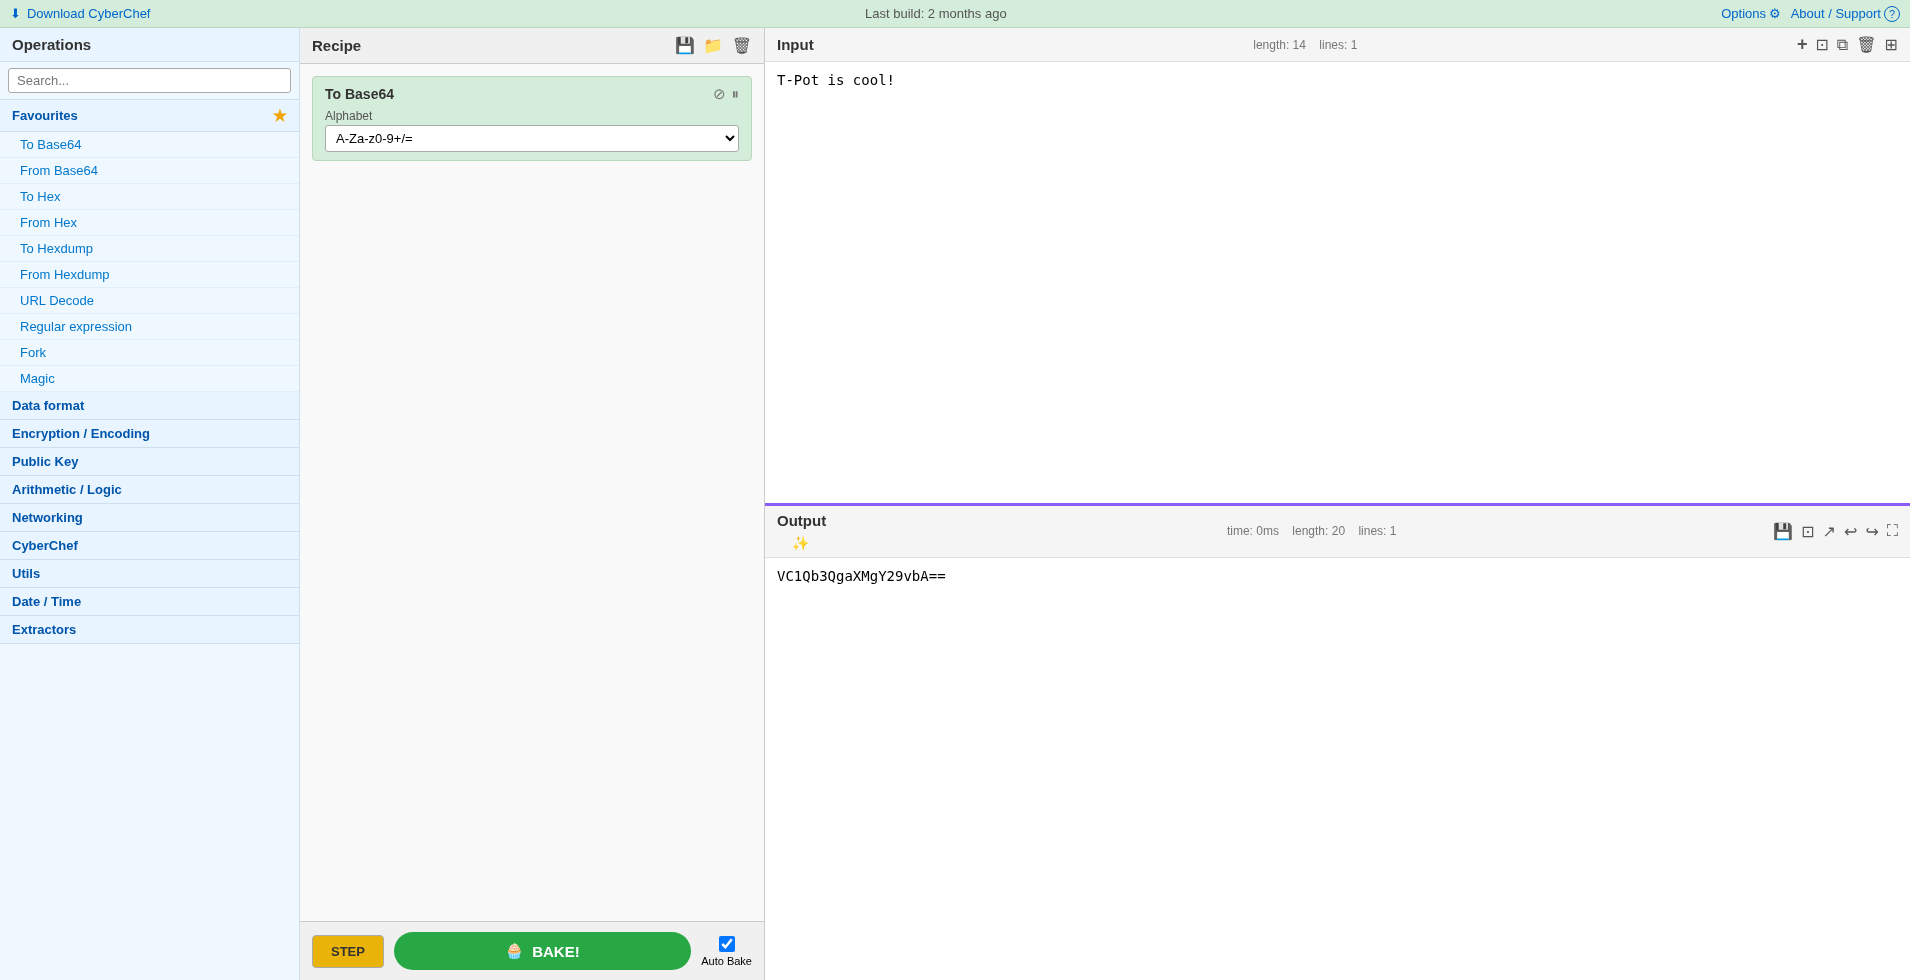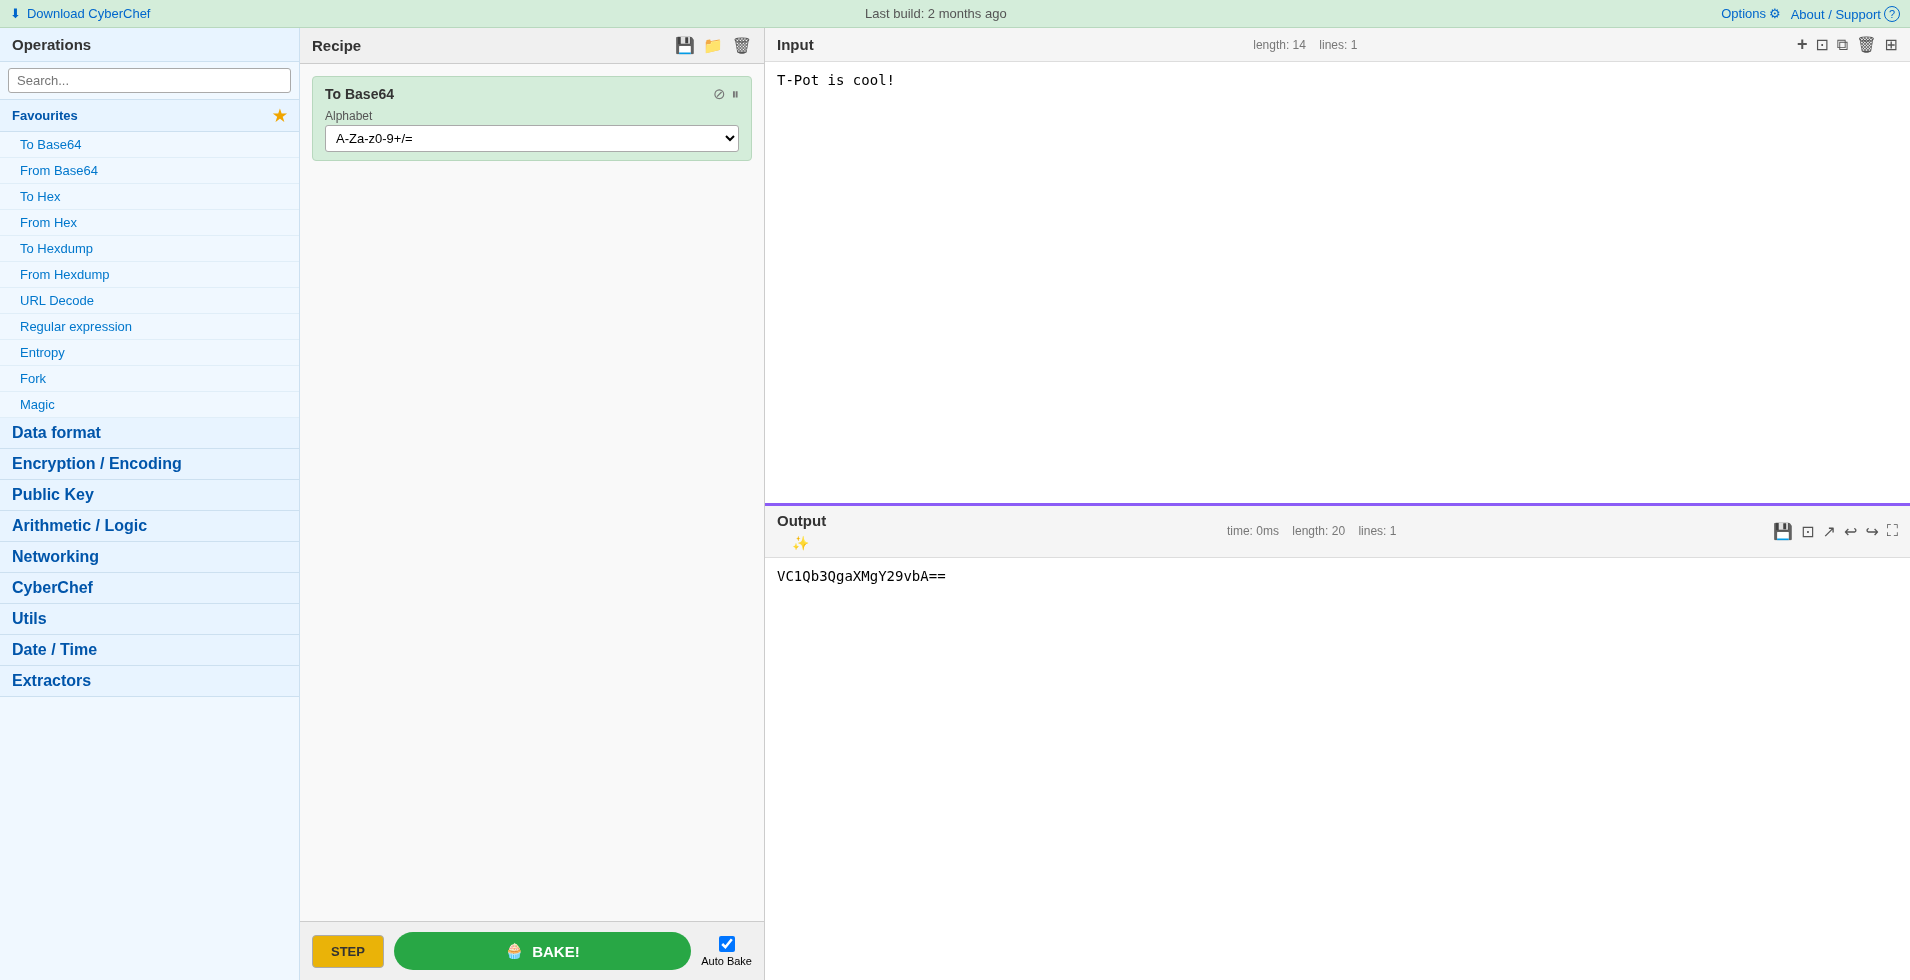--- a/index.html
+++ b/index.html
@@ -36,21 +36,21 @@
     .sidebar-section-header {
       display: flex; align-items: center; justify-content: space-between;
       padding: 6px 12px; font-weight: bold; color: #0055aa; font-size: 13px;
       cursor: pointer; background: #e8f4ff; border-bottom: 1px solid #cce0f0;
     }
     .sidebar-item {
       padding: 5px 20px; color: #0077cc; font-size: 13px; cursor: pointer;
       border-bottom: 1px solid #e0eef8; background: #f0f8ff;
     }
     .sidebar-category {
-      padding: 6px 12px; font-weight: bold; color: #0055aa; font-size: 16px;
+      padding: 6px 12px; font-weight: bold; color: #0055aa; font-size: 13px;
       cursor: pointer; background: #e8f4ff; border-bottom: 1px solid #cce0f0;
     }
 
     
     #recipe-panel {
       width: 465px; min-width: 465px; display: flex; flex-direction: column;
       border-right: 1px solid #ccc; background: #f9f9f9;
     }
     #recipe-header {
       display: flex; align-items: center; justify-content: space-between;
@@ -137,21 +137,21 @@
   <div id="topbar-left">
     <span>⬇</span>
     <span>Download CyberChef</span>
   </div>
   <div id="topbar-center">Last build: 2 months ago</div>
   <div id="topbar-right">
     <span style="display:flex;align-items:center;gap:3px;color:#0066cc;cursor:pointer;">
       <span>Options</span>
       <span>⚙</span>
     </span>
-    <span style="display:flex;align-items:flex-end;gap:3px;color:#0066cc;cursor:pointer;">
+    <span style="display:flex;align-items:center;gap:3px;color:#0066cc;cursor:pointer;">
       <span>About / Support</span>
       <span style="display:inline-flex;align-items:center;justify-content:center;width:16px;height:16px;border-radius:50%;border:1px solid #0066cc;font-size:11px;color:#0066cc;">?</span>
     </span>
   </div>
 </div>
 
 <div id="main">
 
   <div id="sidebar">
     <div id="sidebar-header">Operations</div>
@@ -167,21 +167,20 @@
 
       <div id="favourites-items">
           <div class="sidebar-item">To Base64</div>
           <div class="sidebar-item">From Base64</div>
           <div class="sidebar-item">To Hex</div>
           <div class="sidebar-item">From Hex</div>
           <div class="sidebar-item">To Hexdump</div>
           <div class="sidebar-item">From Hexdump</div>
           <div class="sidebar-item">URL Decode</div>
           <div class="sidebar-item">Regular expression</div>
-          <div class="sidebar-item">Entropy</div>
           <div class="sidebar-item">Fork</div>
           <div class="sidebar-item">Magic</div>
         </div>
 
       <div id="categories-list">
           <div class="sidebar-category">Data format</div>
           <div class="sidebar-category">Encryption / Encoding</div>
           <div class="sidebar-category">Public Key</div>
           <div class="sidebar-category">Arithmetic / Logic</div>
           <div class="sidebar-category">Networking</div>

